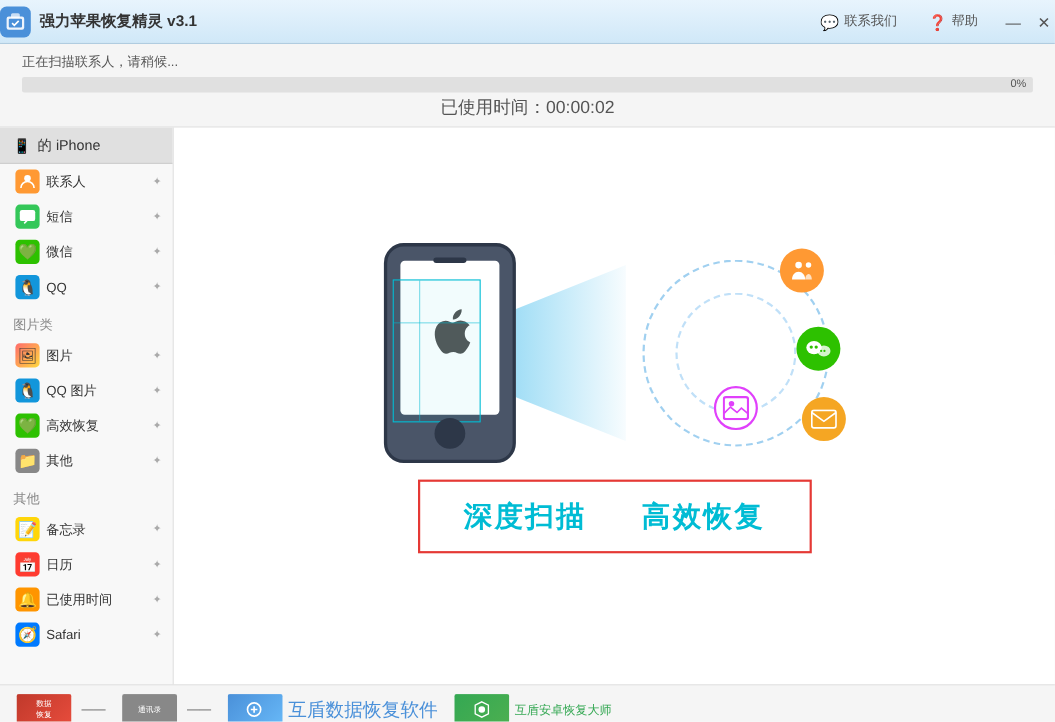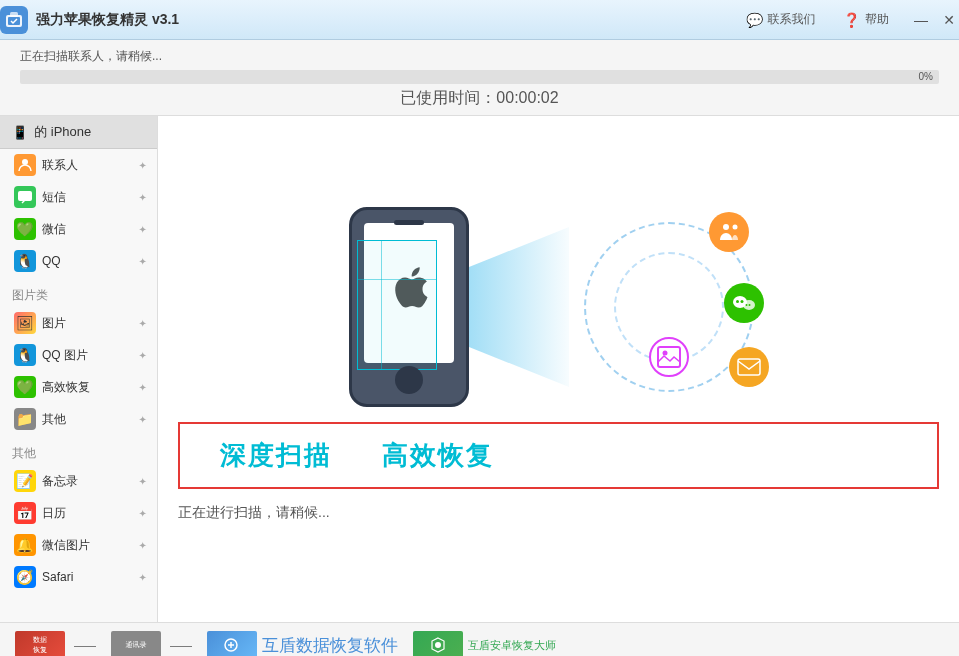--- a/index.html
+++ b/index.html
@@ -169,20 +169,21 @@
     #sidebar .sidebar-item .sparkle {
       color: #aaa;
       font-size: 10px;
     }
 
     
     #content {
       flex: 1;
       display: flex;
       flex-direction: column;
+      align-items: center;
       justify-content: center;
       background: white;
       position: relative;
       padding: 20px;
     }
 
     
     #scan-illustration {
       display: flex;
       align-items: center;
@@ -501,21 +502,21 @@
       <span class="item-label">备忘录</span>
       <span class="sparkle">✦</span>
     </div>
     <div class="sidebar-item">
       <div class="item-icon" style="background:#ff3b30;">📅</div>
       <span class="item-label">日历</span>
       <span class="sparkle">✦</span>
     </div>
     <div class="sidebar-item">
       <div class="item-icon" style="background:#ff9500;">🔔</div>
-      <span class="item-label">微信图片</span>
+      <span class="item-label">已使用时间</span>
       <span class="sparkle">✦</span>
     </div>
     <div class="sidebar-item">
       <div class="item-icon" style="background:#007aff;">🧭</div>
       <span class="item-label">Safari</span>
       <span class="sparkle">✦</span>
     </div>
 
   </div>
 
@@ -585,21 +586,20 @@
           </svg>
         </div>
       </div>
     </div>
 
     <div id="scan-banner">
       <span class="banner-text">深度扫描</span>
       <span class="banner-text">高效恢复</span>
     </div>
 
-    <div id="scan-status-text">正在进行扫描，请稍候...</div>
   </div>
 </div>
 
 <div id="ads-bar">
   <div class="ad-item">
     <div class="ad-thumb">
       <div style="width:50px;height:28px;background:linear-gradient(135deg,#c0392b,#e74c3c);display:flex;align-items:center;justify-content:center;color:white;font-size:7px;text-align:center;padding:1px;">数据<br>恢复</div>
     </div>
     <span style="font-size:11px;color:#555;margin-left:4px;">——</span>
   </div>

